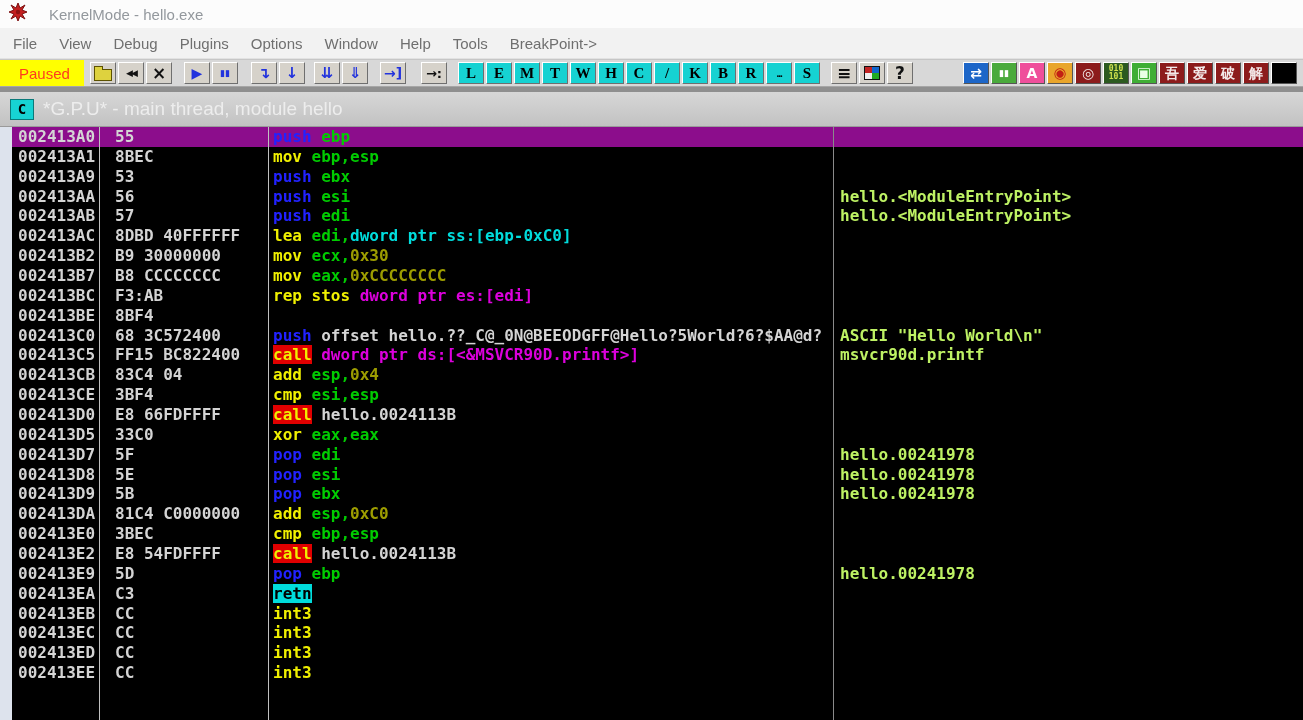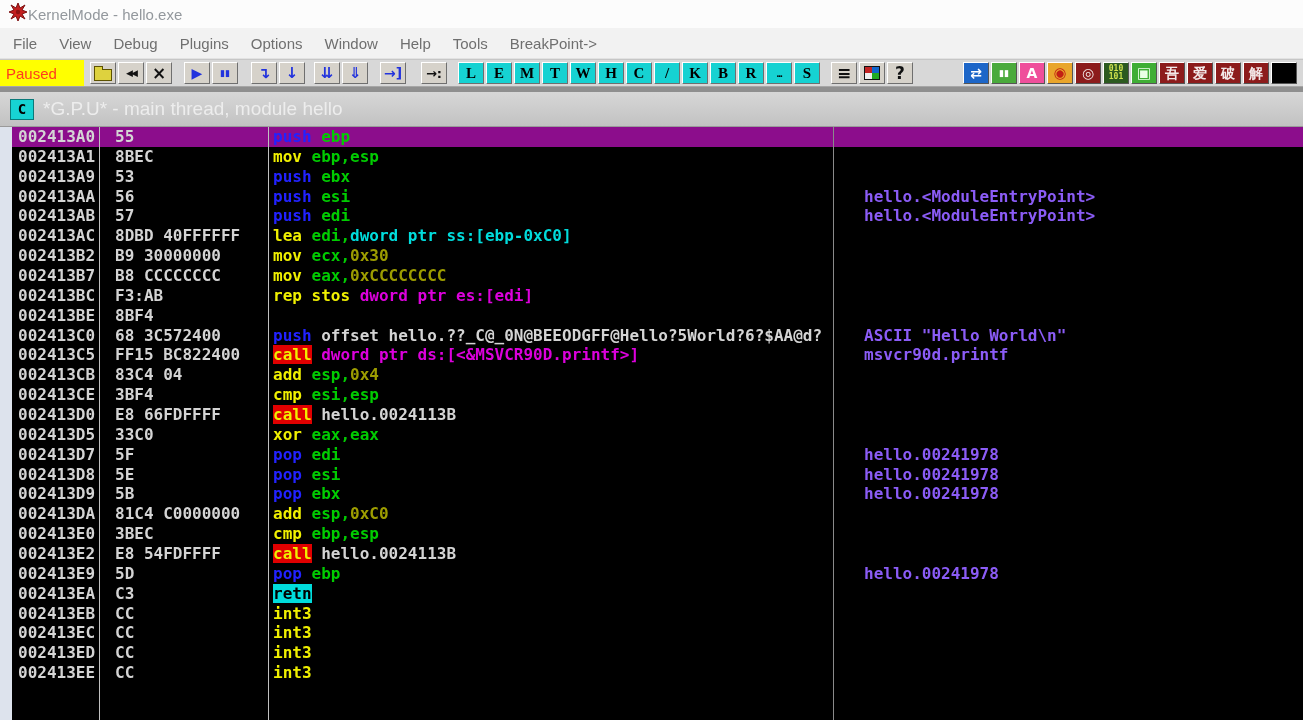--- a/index.html
+++ b/index.html
@@ -1,29 +1,29 @@
 <!DOCTYPE html>
 <html><head>
 <meta charset="utf-8">
 <style>
   html,body{margin:0;padding:0}
   body{width:1303px;height:720px;overflow:hidden;background:#9a9a9a;font-family:"Liberation Sans",sans-serif;-webkit-font-smoothing:antialiased}
   .app{width:1303px;height:720px;display:flex;flex-direction:column}
 
   
-  .titlebar{height:28px;background:#fcfcfc;display:flex;align-items:center;padding-left:8px;gap:0;flex:none}
+  .titlebar{height:28px;background:#fcfcfc;display:flex;align-items:center;padding-left:8px;gap:21px;flex:none}
   .title-text{color:#93989d;font-size:15px}
 
   
   .menubar{height:30px;background:#f2f2f2;display:flex;align-items:center;padding-left:2px;border-bottom:1px solid #e2e2e2;flex:none}
   .mitem{color:#6f6f6f;font-size:15px;padding:0 11px;cursor:default}
 
   
   .toolbar{height:26px;background:#d8d8d8;display:flex;align-items:stretch;border-top:1px solid #c6c6c6;border-bottom:1px solid #a6a6a6;flex:none}
-  .paused{width:84px;flex:none;background:#ffff00;color:#ff3c1e;font-size:15px;display:flex;align-items:center;padding-left:6px;box-sizing:border-box}
+  .paused{width:84px;flex:none;background:#ffff00;color:#ff3c1e;font-size:15px;display:flex;align-items:center;padding-left:19px;box-sizing:border-box}
   .tb-buttons{display:flex;align-items:center;flex:1;padding-right:5px}
   .tbtn{width:26px;height:22px;flex:none;box-sizing:border-box;background:#d6d2ca;border:1px solid;border-color:#ffffff #6f6f6f #6f6f6f #ffffff;display:flex;align-items:center;justify-content:center;padding:0;margin-right:1px;cursor:pointer;font-family:"DejaVu Sans",sans-serif}
   .tbtn .gi{pointer-events:none;display:block;line-height:1}
   .blk .gi{color:#111;font-weight:bold;font-size:13px}
   .blk.sm .gi{font-size:9px;letter-spacing:-2px}
   .blk.xl .gi{font-size:17px}
   .blu .gi{color:#2233dd;font-weight:bold;font-size:14px}
   .blu.sm2 .gi{font-size:9px}
   .blu.lg .gi{font-size:15px}
   .cy{background:#16d2d2}
@@ -61,21 +61,21 @@
   .table{position:relative;flex:1;overflow:hidden;font-family:"DejaVu Sans Mono",monospace;font-weight:bold;font-size:16px}
   .vsep{position:absolute;top:0;bottom:0;width:1px;background:#c0c0c0;z-index:5}
   .vsep.s1{left:87px}.vsep.s2{left:256px}.vsep.s3{left:821px;background:#8a8a8a}
   .drow{position:relative;height:19.8667px;line-height:19.8667px;white-space:nowrap}
   .drow.sel{background:#8c0d8c}
   .cell{position:absolute;top:0;height:100%}
   .ca{left:6px;color:#d4d4d4}
   .cb{left:103px;color:#d4d4d4}
   .cb .u{}
   .cd{left:261px;width:559px;overflow:hidden}
-  .cc{left:852px;color:#8b5cf6}
+  .cc{left:828px;color:#bef264}
   .tk-mn{color:#f0f000}
   .tk-stk{color:#2222ff}
   .tk-reg{color:#00cc00}
   .tk-imm{color:#9d9d00}
   .tk-memc{color:#00dcdc}
   .tk-memm{color:#dc00dc}
   .tk-txt{color:#d4d4d4}
   .tk-callbg{color:#f0f000;background:#e00000}
   .tk-retbg{color:#000;background:#00dcdc}
 </style>

